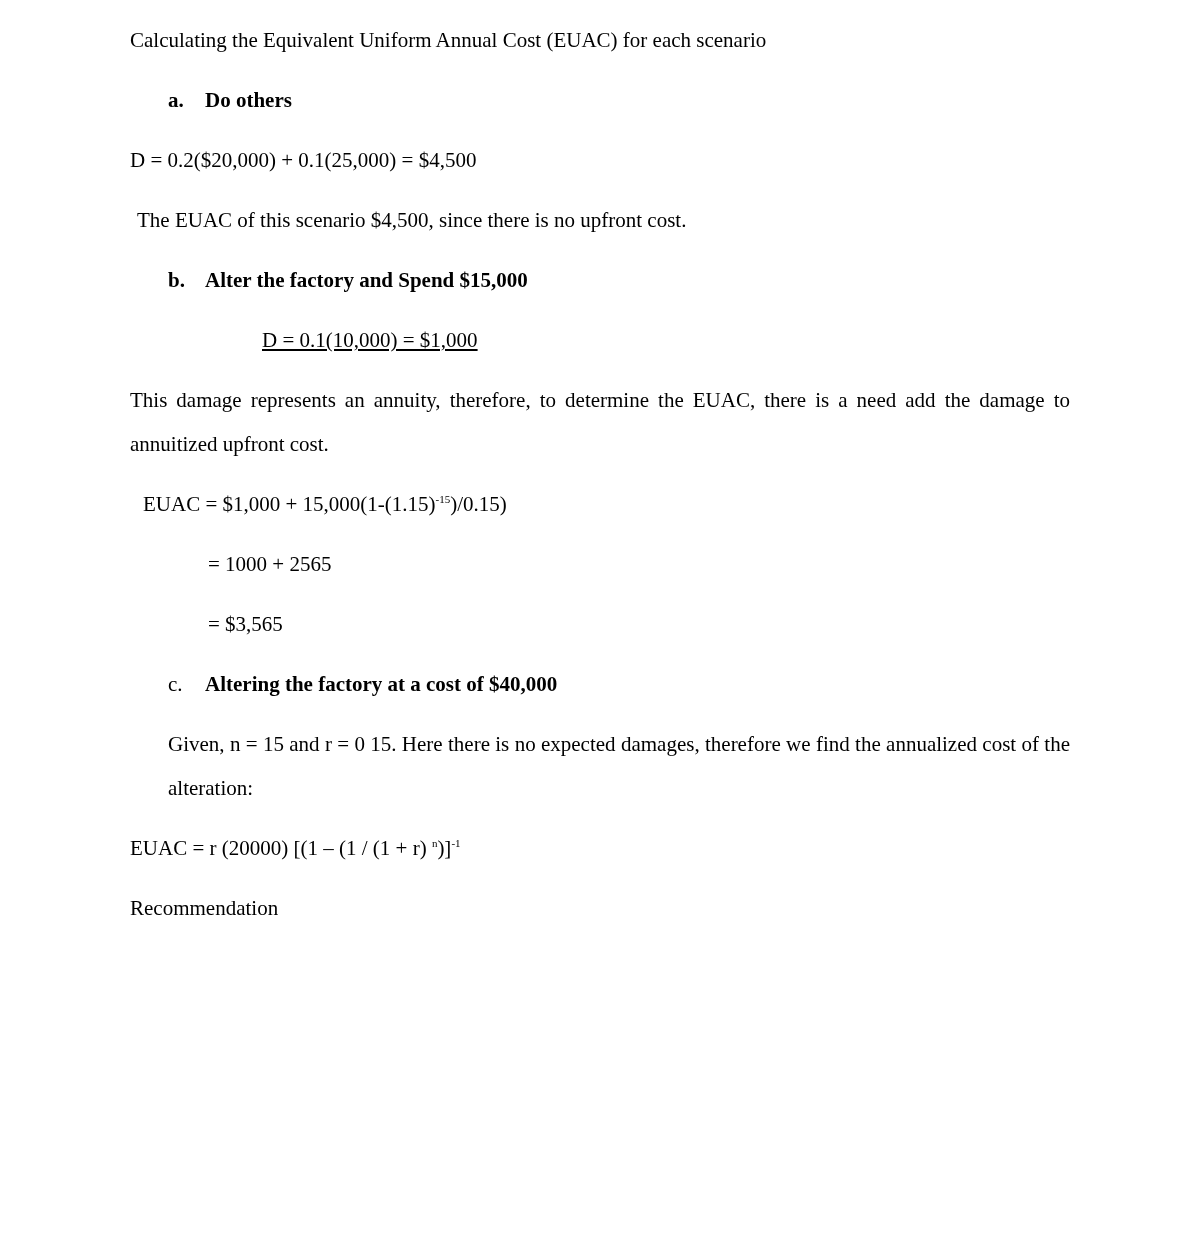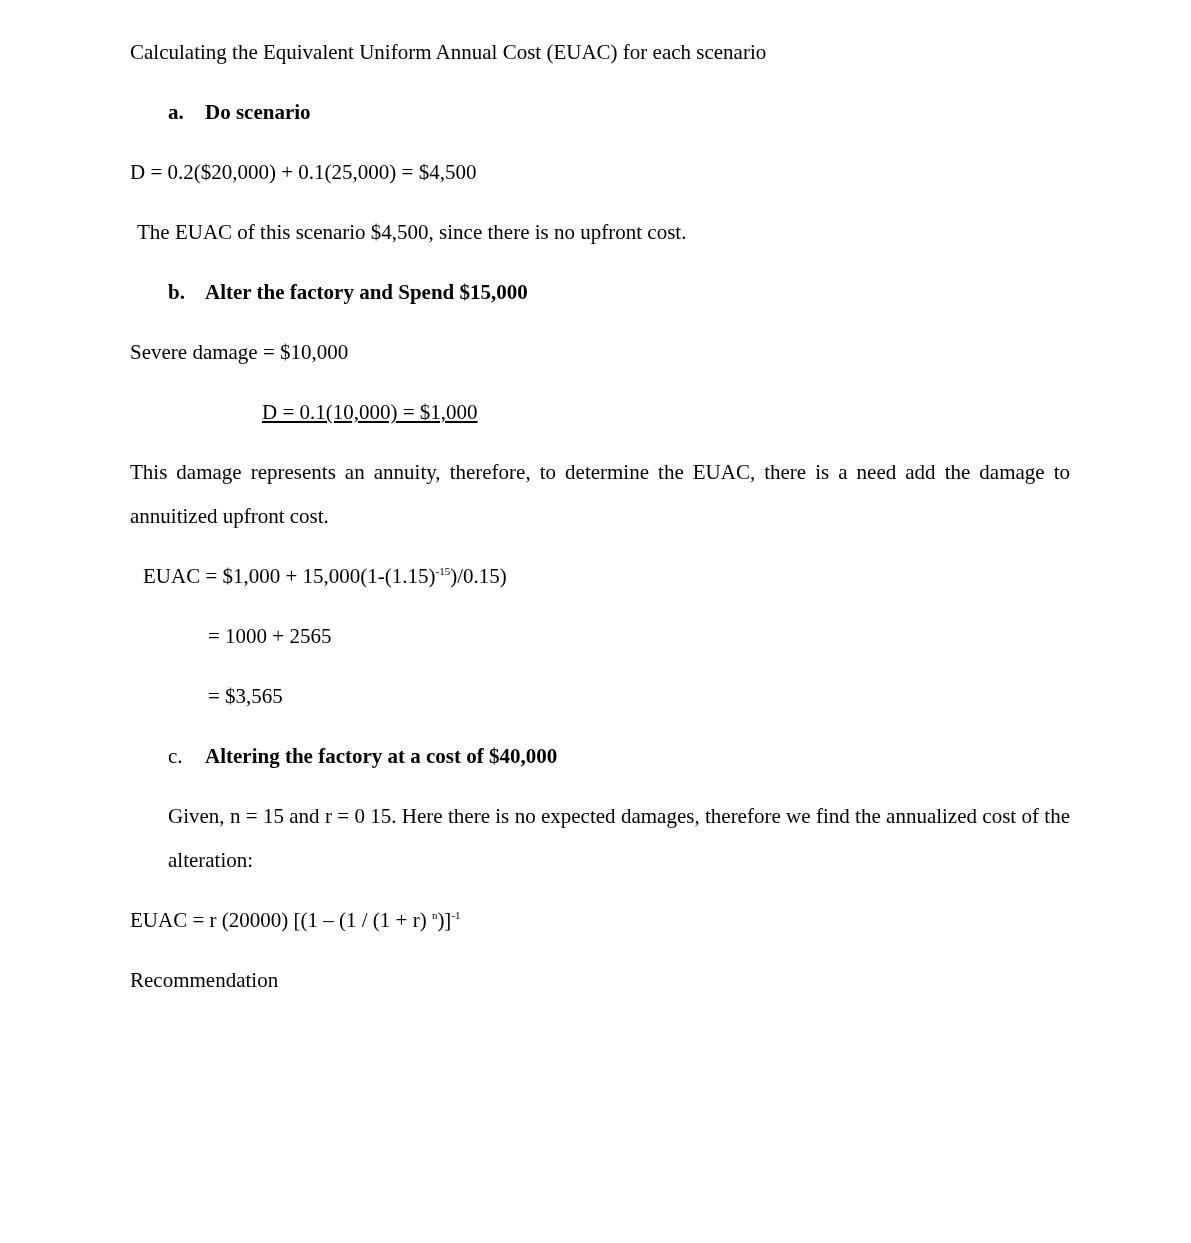--- a/index.html
+++ b/index.html
@@ -11,21 +11,21 @@
     width: 1191px;
     height: 1243px;
     overflow: hidden;
     font-family: "Liberation Serif", "DejaVu Serif", serif;
     color: #000000;
   }
   .page {
     box-sizing: border-box;
     width: 1191px;
     height: 1243px;
-    padding: 30px 121px 0 130px;
+    padding: 18px 121px 0 130px;
   }
   .page p, .page h1, .page h2 {
     font-size: 21px;
     font-weight: normal;
     line-height: 44px;
     margin: 0 0 16px 0;
   }
   .b { font-weight: bold; }
   .just {
     text-align: justify;
@@ -46,29 +46,28 @@
     vertical-align: super;
   }
 </style>
 </head>
 <body>
 
 <div class="page">
 
   <h1 class="b">Calculating the Equivalent Uniform Annual Cost (EUAC) for each scenario</h1>
 
-  <p class="ind38"><span class="marker b">a.</span><span class="b">Do scenario</span></p>
+  <p class="ind38"><span class="marker b">a.</span><span class="b">Do others</span></p>
 
   <p>D = 0.2($20,000) + 0.1(25,000) = $4,500</p>
 
   <p class="ind7">The EUAC of this scenario $4,500, since there is no upfront cost.</p>
 
   <p class="ind38"><span class="marker b">b.</span><span class="b">Alter the factory and Spend $15,000</span></p>
 
-  <p>Severe damage = $10,000</p>
 
   <p class="ind132">D = 0.1(10,000) = $1,000</p>
 
   <p class="just">This damage represents an annuity, therefore, to determine the EUAC, there is a need add the damage to annuitized upfront cost.</p>
 
   <p class="ind13"><span>EUAC = $1,000 + 15,000(1-(1.15)</span><sup>-15</sup><span>)/0.15)</span></p>
 
 
   <p class="ind78">= 1000 + 2565</p>
 

